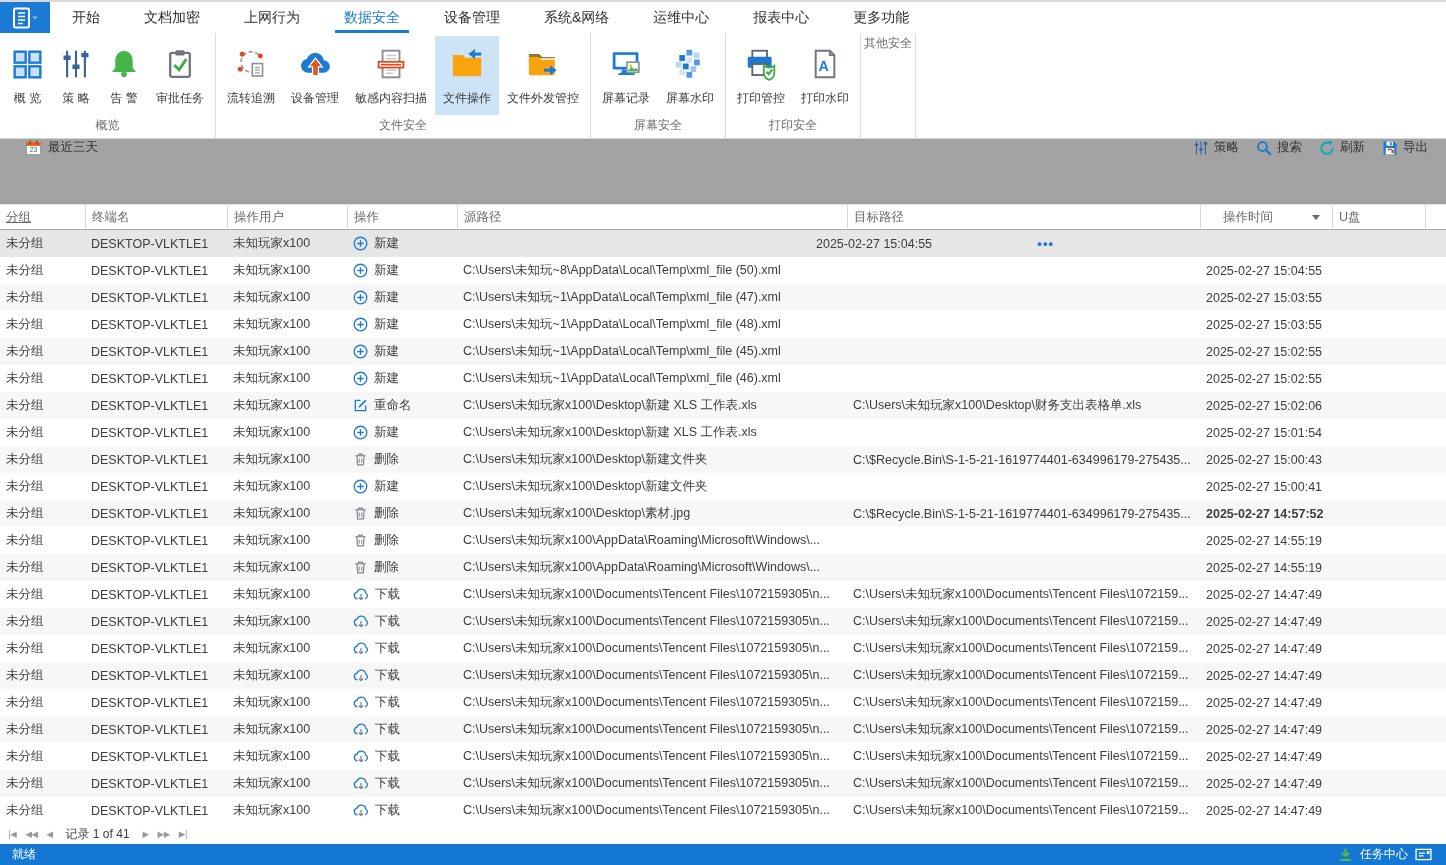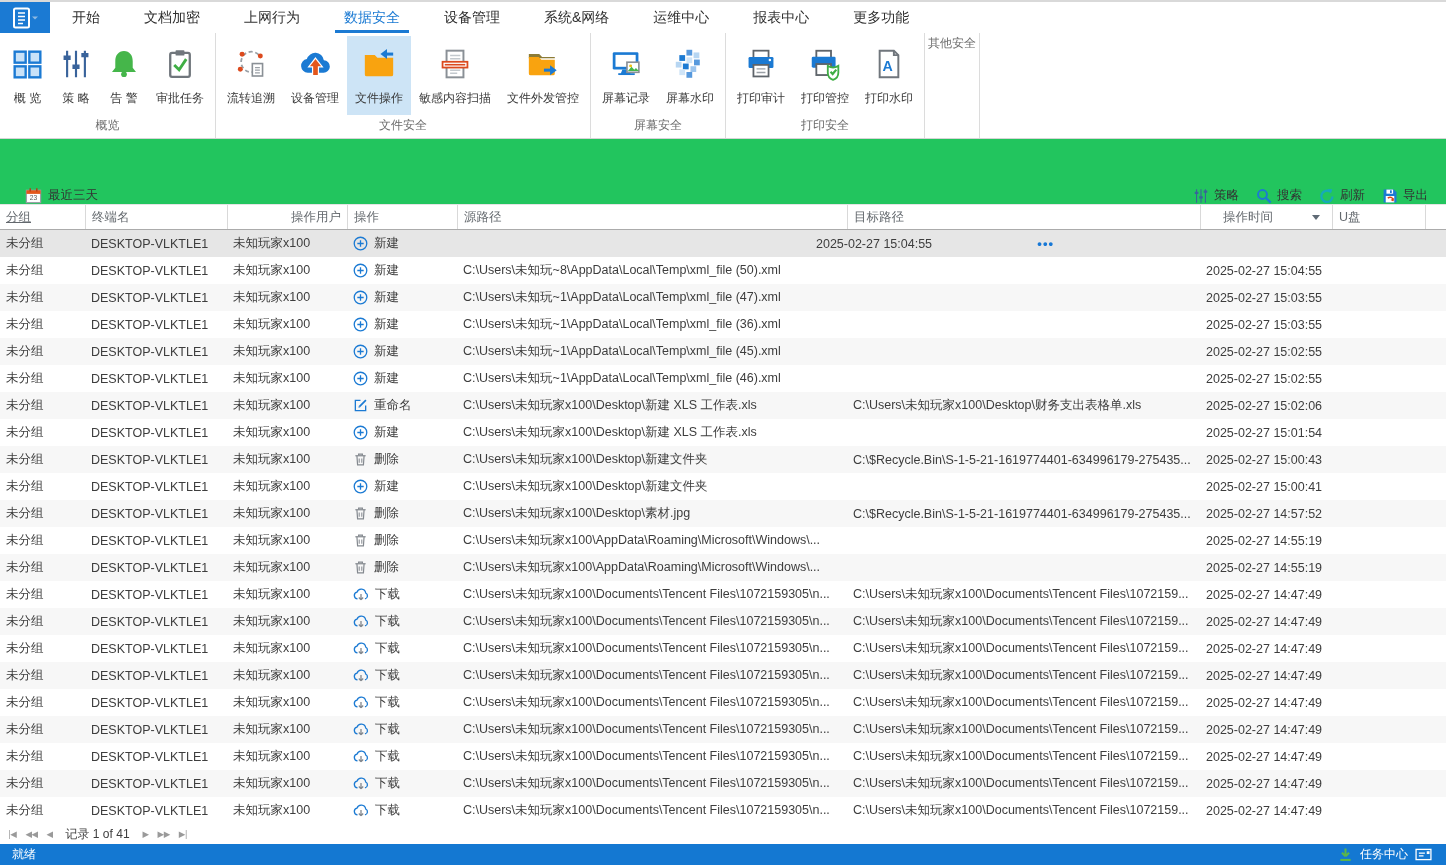--- a/index.html
+++ b/index.html
@@ -15,21 +15,21 @@
 
 .ribbon{height:106px;display:flex;border-bottom:1px solid #d5d5d5;background:#fff;}
 .ribbon-group{display:flex;flex-direction:column;border-right:1px solid #dcdcdc;padding:0 3px;}
 .ribbon-items{display:flex;flex:1;align-items:stretch;padding-top:3px;}
 .ribbon-item{display:flex;flex-direction:column;align-items:center;padding:5px 8px 0;}
 .ribbon-item.selected{background:#cde4f6;}
 .ribbon-icon{height:46px;display:flex;align-items:center;justify-content:center;}
 .ribbon-label{font-size:12px;color:#3a3a3a;white-space:nowrap;margin-top:3px;}
 .group-label{text-align:center;color:#6b6b6b;font-size:12px;height:23px;line-height:20px;}
 
-.filter-bar{height:65px;display:flex;align-items:flex-end;justify-content:space-between;padding:0 18px 0 25px;background:#22c55e;}
+.filter-bar{height:65px;display:flex;align-items:flex-start;justify-content:space-between;padding:0 18px 0 25px;background:#a3a3a3;}
 .date-filter{display:flex;align-items:center;gap:6px;font-size:12.5px;color:#333;}
 .toolbar-actions{display:flex;align-items:center;gap:17px;}
 .tb-btn{display:flex;align-items:center;gap:5px;font-size:12.5px;color:#333;}
 .tb-btn svg{width:16px;height:16px;}
 
 .grid-header{display:flex;height:26px;border-top:1px solid #e4e4e4;border-bottom:1px solid #ababab;color:#63686d;background:#fff;}
 .gh-cell{height:100%;display:flex;align-items:center;padding:0 6px;border-left:1px solid #d9d9d9;flex-shrink:0;overflow:hidden;font-size:12.5px;}
 .gh-cell.first{border-left:none;text-decoration:underline;}
 .sort-desc{width:0;height:0;border-left:4.5px solid transparent;border-right:4.5px solid transparent;border-top:5.5px solid #5f6a75;margin-left:auto;margin-right:6px;}
 .grid-body{height:594px;overflow:hidden;}
@@ -139,40 +139,40 @@
         </div>
         <div class="ribbon-item">
           <div class="ribbon-icon">
             <svg width="33" height="33" viewBox="0 0 36 36">
               <path d="M9.5 27A7.5 7.5 0 0 1 8.6 12.1 9.5 9.5 0 0 1 27.1 13.3 6.8 6.8 0 0 1 26.5 27z" fill="#1b7ad3"></path>
               <path d="M18 11l7.5 9.5h-4.3V30h-6.4v-9.5h-4.3z" fill="#e4571c" stroke="#fff" stroke-width="1.3"></path>
             </svg>
           </div>
           <div class="ribbon-label">设备管理</div>
         </div>
-        <div class="ribbon-item selected">
-          <div class="ribbon-icon">
-            <svg width="34" height="34" viewBox="0 0 36 36">
-              <path d="M3 8.5h10.5l2.8 3H33v17.5a2 2 0 0 1-2 2H5a2 2 0 0 1-2-2z" fill="#f9a30f"></path>
-              <path d="M33 7.5H23.5" stroke="#1b7ad3" stroke-width="3.2" fill="none"></path>
-              <path d="M26.5 2.2l-7 5.3 7 5.3z" fill="#1b7ad3"></path>
-            </svg>
-          </div>
-          <div class="ribbon-label">文件操作</div>
-        </div>
         <div class="ribbon-item">
           <div class="ribbon-icon">
             <svg width="32" height="32" viewBox="0 0 36 36">
               <rect x="8.5" y="3" width="19" height="30" fill="#fff" stroke="#8a9096" stroke-width="2.2"></rect>
               <path d="M12.5 8.5H24M12.5 12H24M12.5 25H24M12.5 28.5h8" stroke="#c3c9ce" stroke-width="1.6"></path>
               <rect x="4" y="15.5" width="28" height="6.5" fill="#fff" stroke="#dc4a1e" stroke-width="2"></rect>
               <path d="M6.5 18.8h23" stroke="#dc4a1e" stroke-width="1.8"></path>
             </svg>
           </div>
           <div class="ribbon-label">敏感内容扫描</div>
+        </div>
+        <div class="ribbon-item selected">
+          <div class="ribbon-icon">
+            <svg width="34" height="34" viewBox="0 0 36 36">
+              <path d="M3 8.5h10.5l2.8 3H33v17.5a2 2 0 0 1-2 2H5a2 2 0 0 1-2-2z" fill="#f9a30f"></path>
+              <path d="M33 7.5H23.5" stroke="#1b7ad3" stroke-width="3.2" fill="none"></path>
+              <path d="M26.5 2.2l-7 5.3 7 5.3z" fill="#1b7ad3"></path>
+            </svg>
+          </div>
+          <div class="ribbon-label">文件操作</div>
         </div>
         <div class="ribbon-item">
           <div class="ribbon-icon">
             <svg width="34" height="34" viewBox="0 0 36 36">
               <path d="M3 12V7.5h11l3 3h13.5V12z" fill="#8c7b36"></path>
               <path d="M3 10.5h10.5l2.8 3H30.5V28a2 2 0 0 1-2 2H5a2 2 0 0 1-2-2z" fill="#f9a30f"></path>
               <path d="M19 24.5h8.5" stroke="#1b7ad3" stroke-width="3.2" fill="none"></path>
               <path d="M25.5 19.2l7 5.3-7 5.3z" fill="#1b7ad3"></path>
             </svg>
           </div>
@@ -212,32 +212,20 @@
               <rect x="14" y="27" width="6.5" height="6.5" fill="#5799dd"></rect>
             </svg>
           </div>
           <div class="ribbon-label">屏幕水印</div>
         </div>
       </div>
       <div class="group-label">屏幕安全</div>
     </div>
     <div class="ribbon-group">
       <div class="ribbon-items">
-        <div class="ribbon-item">
-          <div class="ribbon-icon">
-            <svg width="32" height="32" viewBox="0 0 36 36">
-              <rect x="9.5" y="3" width="17" height="8.5" fill="#fff" stroke="#5e646a" stroke-width="2"></rect>
-              <rect x="4" y="10" width="28" height="12.5" rx="1.5" fill="#1b7ad3"></rect>
-              <circle cx="28" cy="13.5" r="1.4" fill="#fff"></circle>
-              <rect x="9.5" y="19" width="17" height="13" fill="#fff" stroke="#5e646a" stroke-width="2"></rect>
-              <path d="M13 23.5h10M13 27.5h10" stroke="#9aa0a6" stroke-width="1.6"></path>
-            </svg>
-          </div>
-          <div class="ribbon-label">打印审计</div>
-        </div>
         <div class="ribbon-item">
           <div class="ribbon-icon">
             <svg width="33" height="33" viewBox="0 0 36 36">
               <rect x="8" y="3" width="16" height="8" fill="#fff" stroke="#5e646a" stroke-width="2"></rect>
               <rect x="3" y="9.5" width="26" height="12" rx="1.5" fill="#1b7ad3"></rect>
               <rect x="8" y="17.5" width="16" height="12" fill="#fff" stroke="#5e646a" stroke-width="2"></rect>
               <path d="M20.5 19.5c3.5 2.2 8 2.2 11.5 0v7.5c0 4.5-3.5 7-5.75 7.8-2.25-.8-5.75-3.3-5.75-7.8z" fill="#fff" stroke="#3fae44" stroke-width="2"></path>
               <path d="M23.5 26l2.3 2.4 4-4.8" fill="none" stroke="#3fae44" stroke-width="2.4"></path>
             </svg>
           </div>
@@ -318,21 +306,21 @@
 </div>
 
 <div class="grid">
   <div class="grid-header">
       <div class="gh-cell first" style="width: 85px;">
         <span class="gh-label">分组</span>
       </div>
       <div class="gh-cell" style="width: 142px;">
         <span class="gh-label">终端名</span>
       </div>
-      <div class="gh-cell" style="width: 120px; justify-content: flex-end;">
+      <div class="gh-cell" style="width: 120px;">
         <span class="gh-label">操作用户</span>
       </div>
       <div class="gh-cell" style="width: 110px;">
         <span class="gh-label">操作</span>
       </div>
       <div class="gh-cell" style="width: 390px;">
         <span class="gh-label">源路径</span>
       </div>
       <div class="gh-cell" style="width: 353px;">
         <span class="gh-label">目标路径</span>
@@ -411,21 +399,21 @@
         <div class="tcell user" style="width: 120px;">未知玩家x100</div>
         <div class="tcell op" style="width: 110px;">
           <span class="ic">
             <svg width="15" height="15" viewBox="0 0 16 16" fill="none" stroke="#1b7ad3">
               <circle cx="8" cy="8" r="6.7" stroke-width="1.4"></circle>
               <path d="M8 4.6v6.8M4.6 8h6.8" stroke-width="1.4"></path>
             </svg>
           </span>
           <span class="op-label">新建</span>
         </div>
-        <div class="tcell source" style="width: 390px;">C:\Users\未知玩~1\AppData\Local\Temp\xml_file (36).xml</div>
+        <div class="tcell source" style="width: 390px;">C:\Users\未知玩~1\AppData\Local\Temp\xml_file (48).xml</div>
         <div class="tcell target" style="width: 353px;"></div>
         <div class="tcell time" style="width: 132px;">2025-02-27 15:03:55</div>
         <div class="tcell usb" style="width: 93px;"></div>
         <div class="tcell fillcell" style="width: 21px;"></div>
       </div>
       <div class="trow alt">
         <div class="tcell group" style="width: 85px;">未分组</div>
         <div class="tcell terminal" style="width: 142px;">DESKTOP-VLKTLE1</div>
         <div class="tcell user" style="width: 120px;">未知玩家x100</div>
         <div class="tcell op" style="width: 110px;">
@@ -551,21 +539,21 @@
               <path d="M2.5 4h11" stroke-width="1.3"></path>
               <path d="M6 3.8V2.2h4v1.6" stroke-width="1.3"></path>
               <path d="M4.2 4.2l.7 9.6h6.2l.7-9.6" stroke-width="1.3"></path>
               <path d="M6.6 6.8v4.6M9.4 6.8v4.6" stroke-width="1.1"></path>
             </svg>
           </span>
           <span class="op-label">删除</span>
         </div>
         <div class="tcell source" style="width: 390px;">C:\Users\未知玩家x100\Desktop\素材.jpg</div>
         <div class="tcell target" style="width: 353px;">C:\$Recycle.Bin\S-1-5-21-1619774401-634996179-275435...</div>
-        <div class="tcell time" style="width: 132px;">2025-02-27 14:57:52</div>
+        <div class="tcell time" style="width: 132px; font-weight: bold;">2025-02-27 14:57:52</div>
         <div class="tcell usb" style="width: 93px;"></div>
         <div class="tcell fillcell" style="width: 21px;"></div>
       </div>
       <div class="trow">
         <div class="tcell group" style="width: 85px;">未分组</div>
         <div class="tcell terminal" style="width: 142px;">DESKTOP-VLKTLE1</div>
         <div class="tcell user" style="width: 120px;">未知玩家x100</div>
         <div class="tcell op" style="width: 110px;">
           <span class="ic">
             <svg width="15" height="15" viewBox="0 0 16 16" fill="none" stroke="#84898f">

